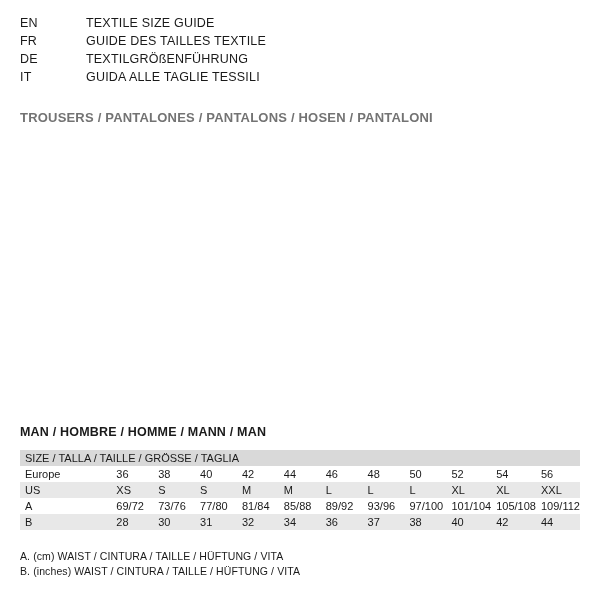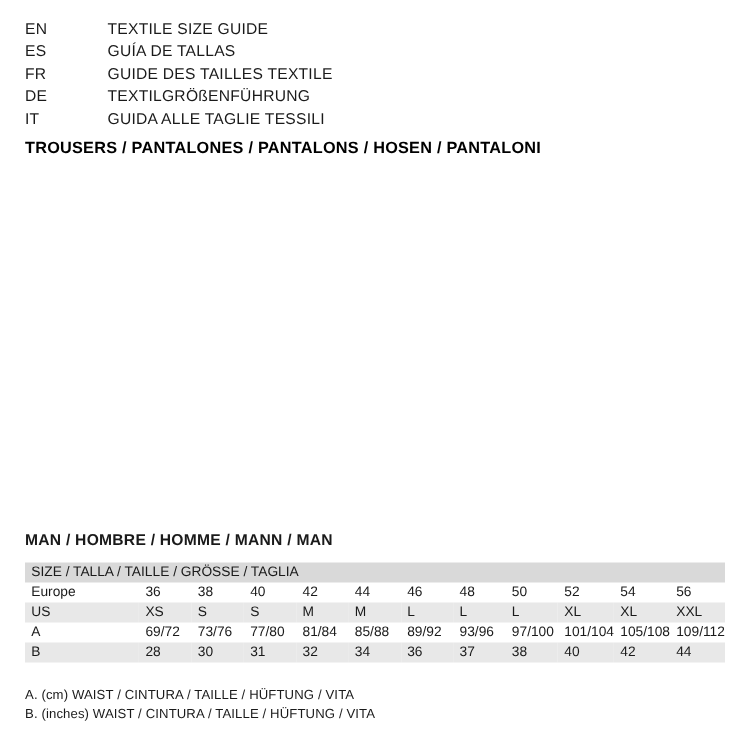--- a/index.html
+++ b/index.html
@@ -45,21 +45,21 @@
     color: #1a1a1a;
   }
 
   .trousers-title {
     position: absolute;
     left: 20px;
     top: 110px;
     font-size: 13px;
     font-weight: bold;
     letter-spacing: 0.2px;
-    color: #000000;
+    color: #737373;
   }
 
   
   .figure-wrap {
     position: absolute;
     left: 400px;
     top: 10px;
     width: 200px;
     height: 400px;
   }
@@ -117,24 +117,20 @@
 </style>
 </head>
 <body>
 
 <div class="page">
 
   <div class="lang-block">
     <div class="lang-row">
       <span class="lang-code">EN</span>
       <span class="lang-text">TEXTILE SIZE GUIDE</span>
-    </div>
-    <div class="lang-row">
-      <span class="lang-code">ES</span>
-      <span class="lang-text">GUÍA DE TALLAS</span>
     </div>
     <div class="lang-row">
       <span class="lang-code">FR</span>
       <span class="lang-text">GUIDE DES TAILLES TEXTILE</span>
     </div>
     <div class="lang-row">
       <span class="lang-code">DE</span>
       <span class="lang-text">TEXTILGRÖßENFÜHRUNG</span>
     </div>
     <div class="lang-row">

